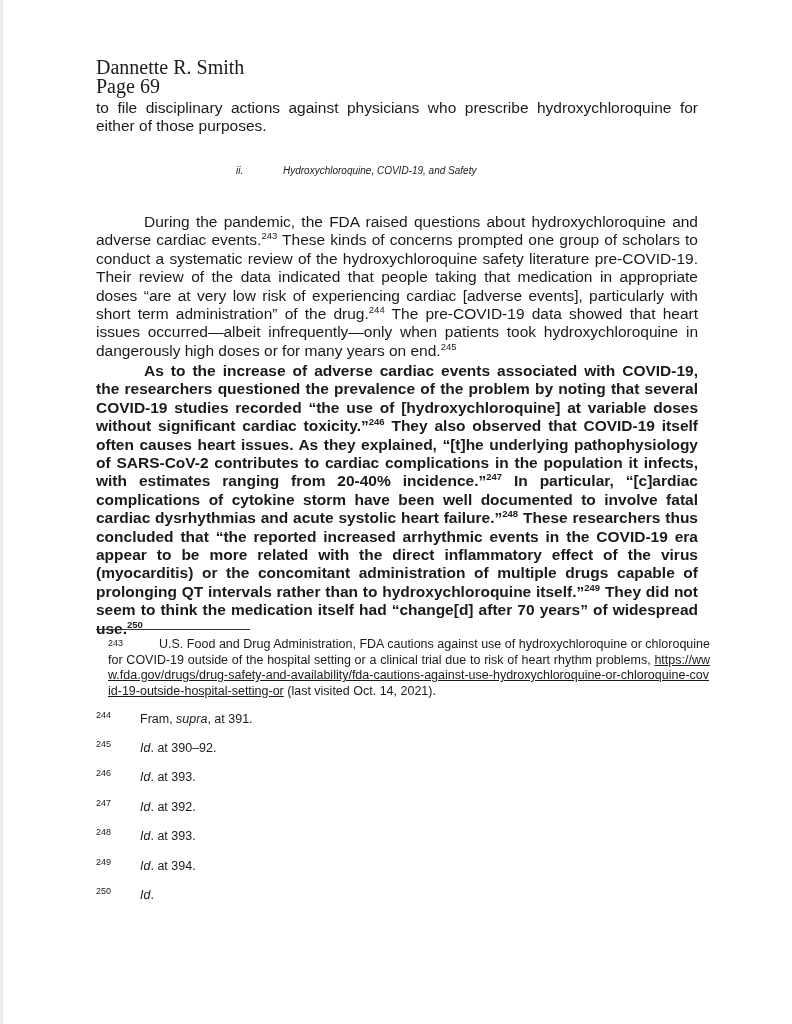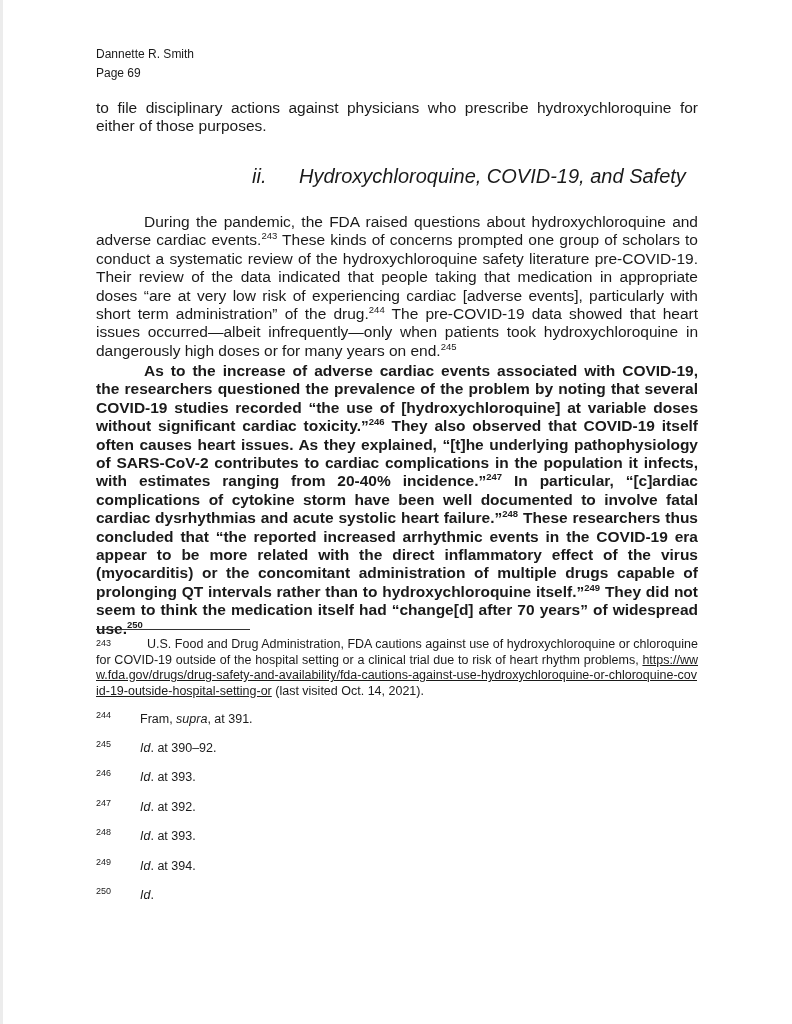--- a/index.html
+++ b/index.html
@@ -1,28 +1,28 @@
 <!DOCTYPE html>
 <html><head>
 <meta charset="utf-8">
 <style>
   html, body { margin:0; padding:0; background:#ffffff; }
   body { width:792px; height:1024px; position:relative; overflow:hidden;
          font-family:"Liberation Sans", sans-serif; color:#1a1a1a; }
   .page { position:absolute; left:0; top:0; width:792px; height:1024px; background:#fff; }
   .edge-left { position:absolute; left:0; top:0; width:3px; height:1024px; background:#ececec; }
-  .hdr { position:absolute; left:96px; top:45px; font-size:12px; line-height:19px; }
+  .hdr { position:absolute; left:96px; top:58px; font-size:20px; line-height:19px;font-family:Liberation Serif, serif; }
   .body { position:absolute; left:96px; width:602px; font-size:15.5px; line-height:18.4px; text-align:justify; }
   .body p { margin:0; }
   .indent { text-indent:48px; }
   sup { font-size:9.5px; line-height:0; vertical-align:super; }
-  .heading { position:absolute; left:252px; top:165px; font-size:20px; font-style:italic; }
+  .heading { position:absolute; left:236px; top:165px; font-size:10px; font-style:italic; }
   .heading .num { display:inline-block; width:47px; }
   .sep { position:absolute; left:96px; top:629px; width:154px; height:1px; background:#333; }
-  .fn { position:absolute; left:96px; width:602px; font-size:12.5px; line-height:15.5px; }
+  .fn { position:absolute; left:108px; width:602px; font-size:12.5px; line-height:15.5px; }
   .fn .fnum { font-size:9px; vertical-align:top; position:relative; top:-1px; }
   .fn-row { position:absolute; left:96px; font-size:12.5px; }
   .fn-row .fnum { position:absolute; left:0; top:-2px; font-size:9px; }
   .fn-row .txt { position:absolute; left:44px; top:0; white-space:nowrap; }
   a.link { color:#1a1a1a; text-decoration:underline; }
 </style>
 </head>
 <body>
 
 <div class="page">

